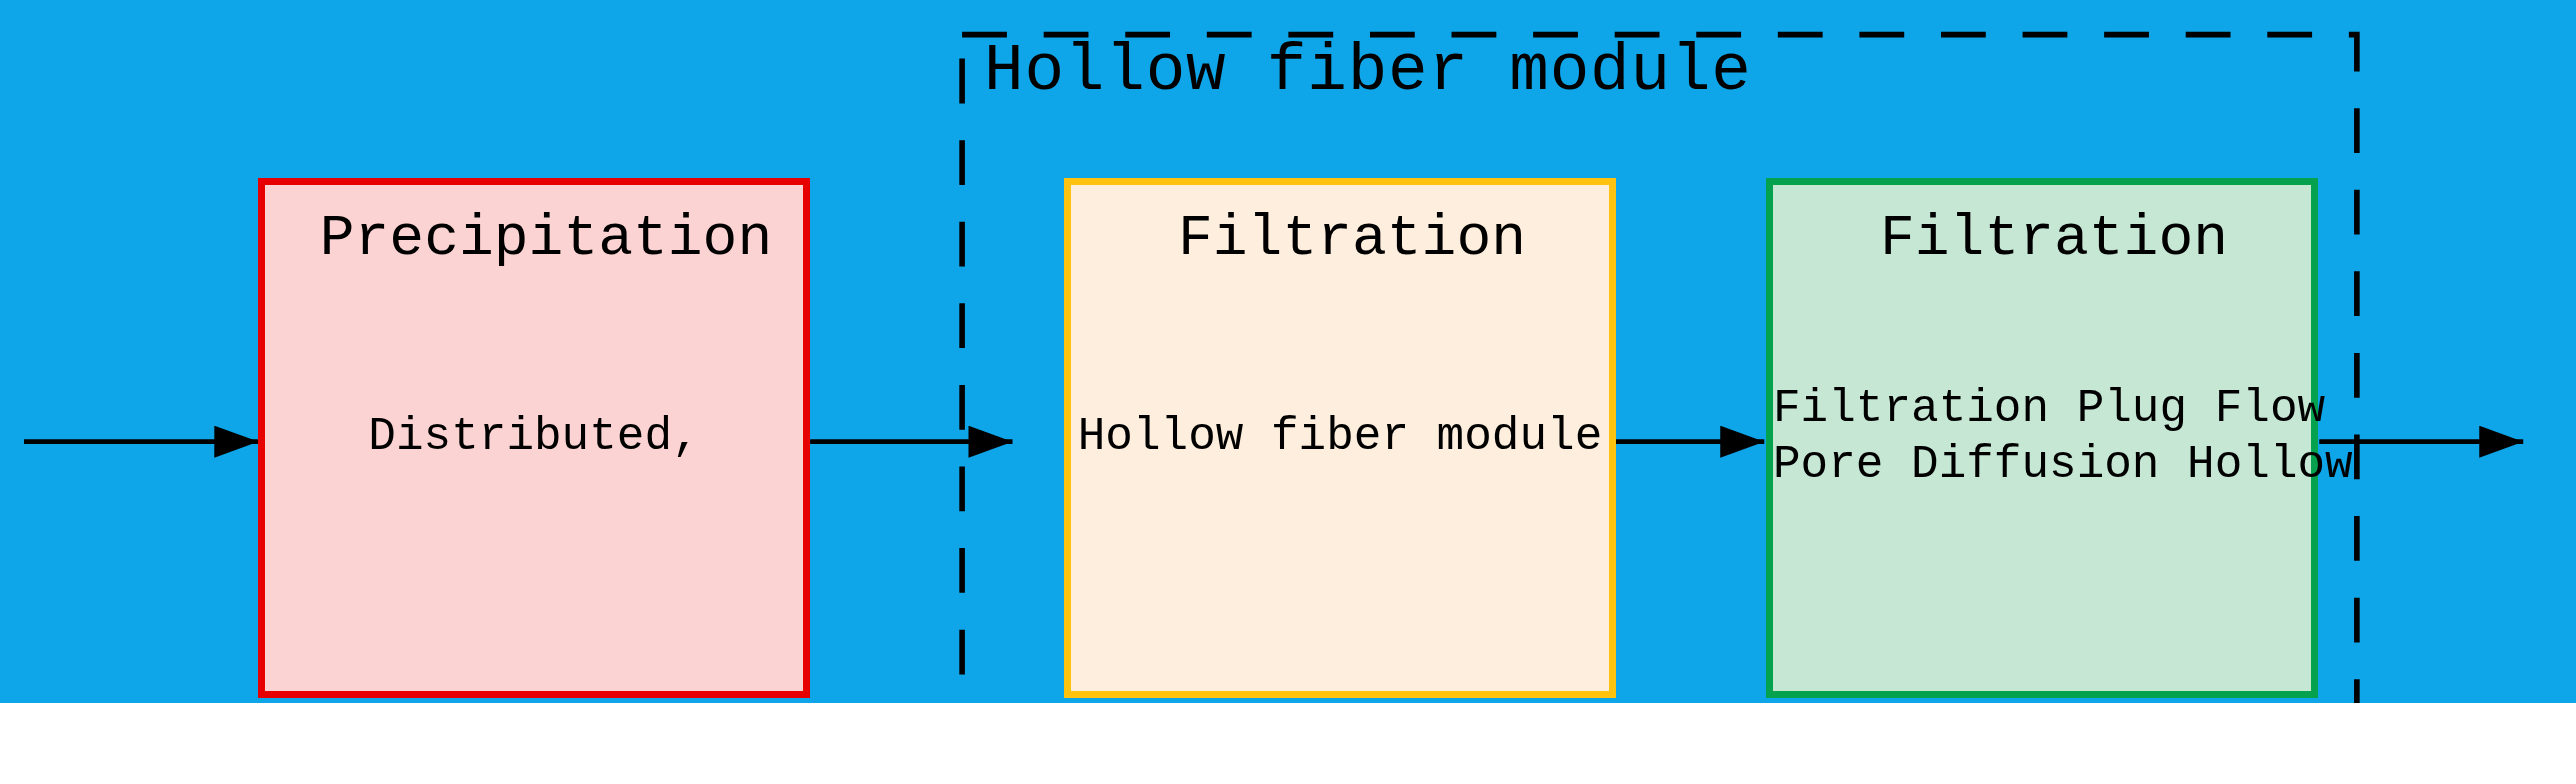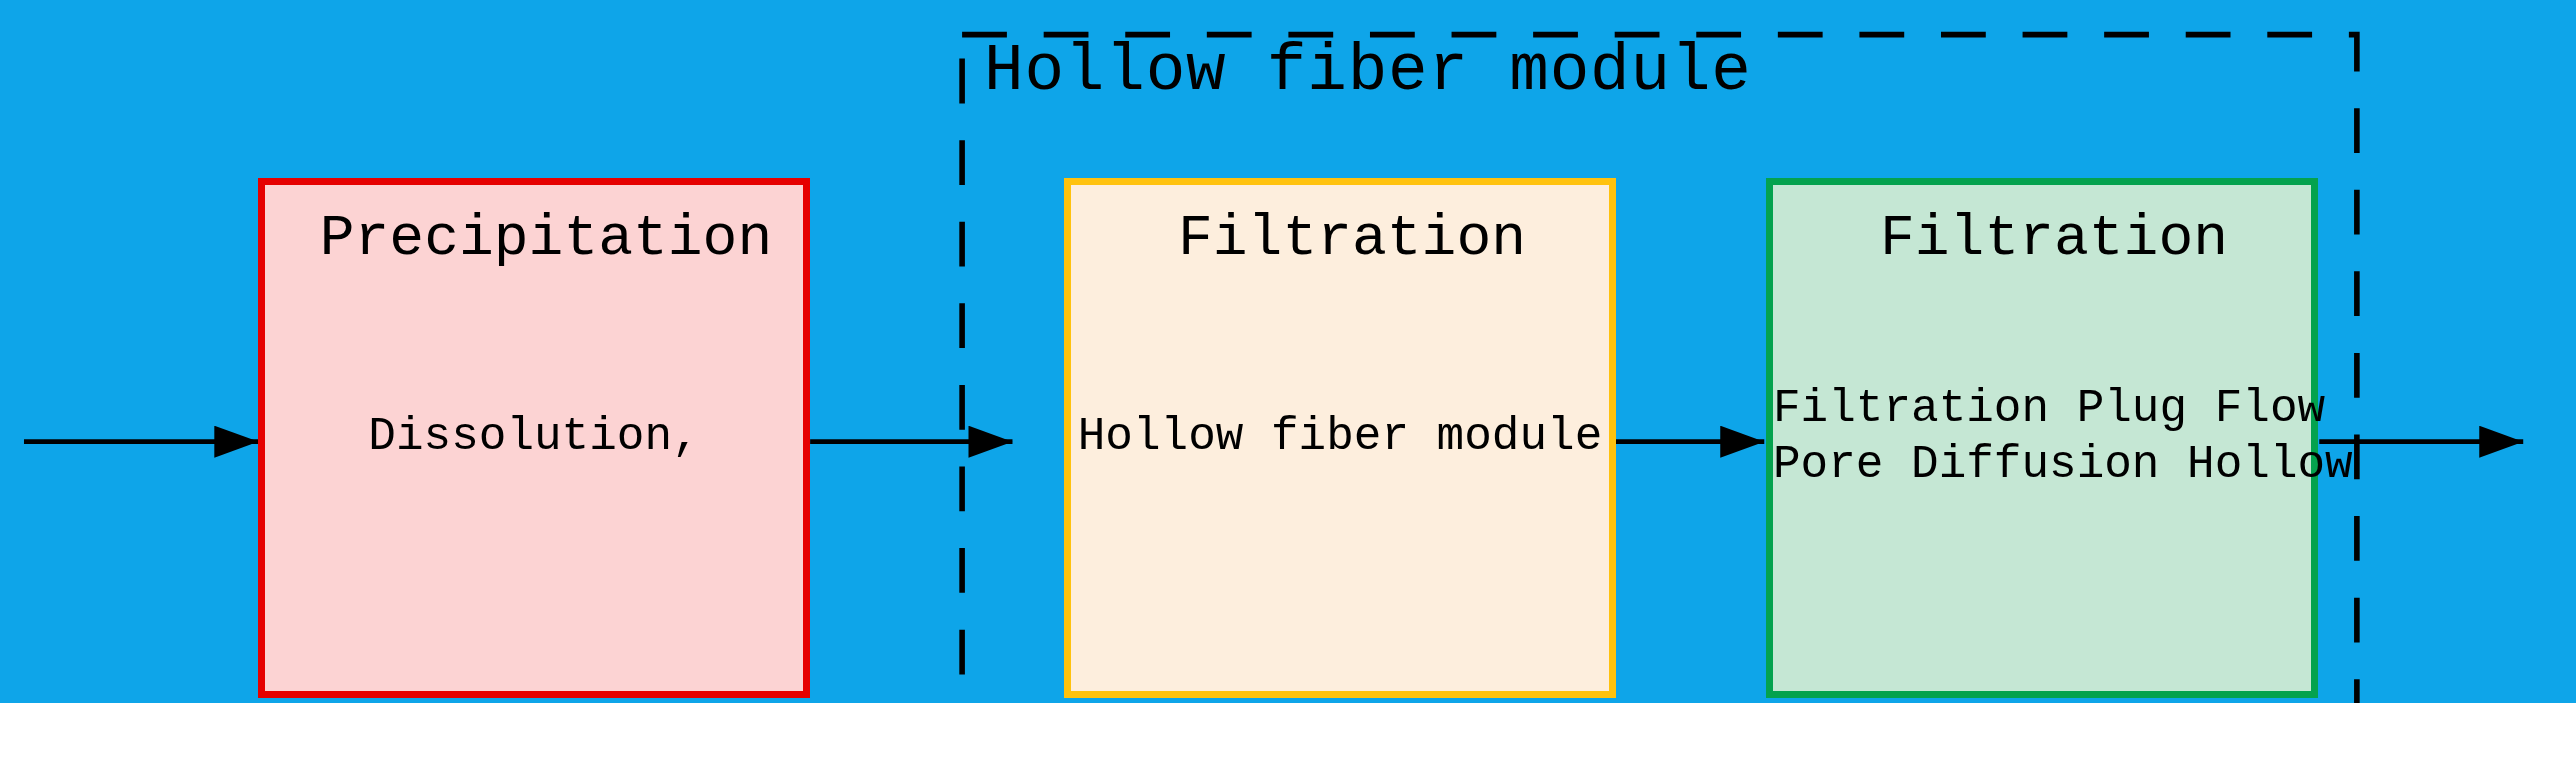--- a/index.html
+++ b/index.html
@@ -78,21 +78,21 @@
     <line x1="1960" y1="552" x2="2206" y2="552" stroke="#000000" stroke-width="6" marker-end="url(#ah)"></line>
 
     <line x1="2900" y1="552" x2="3155" y2="552" stroke="#000000" stroke-width="6" marker-end="url(#ah)"></line>
   </svg>
 
   <div class="group-label">Hollow fiber module</div>
 
   <div class="box box-precipitation">
     <div class="box-title">Precipitation</div>
     <div class="box-body">
-      <div>Dissolution,</div>
+      <div>Distributed,</div>
     </div>
   </div>
 
   <div class="box box-filtration">
     <div class="box-title">Filtration</div>
     <div class="box-body">
       <div>Hollow fiber module</div>
     </div>
   </div>
 

